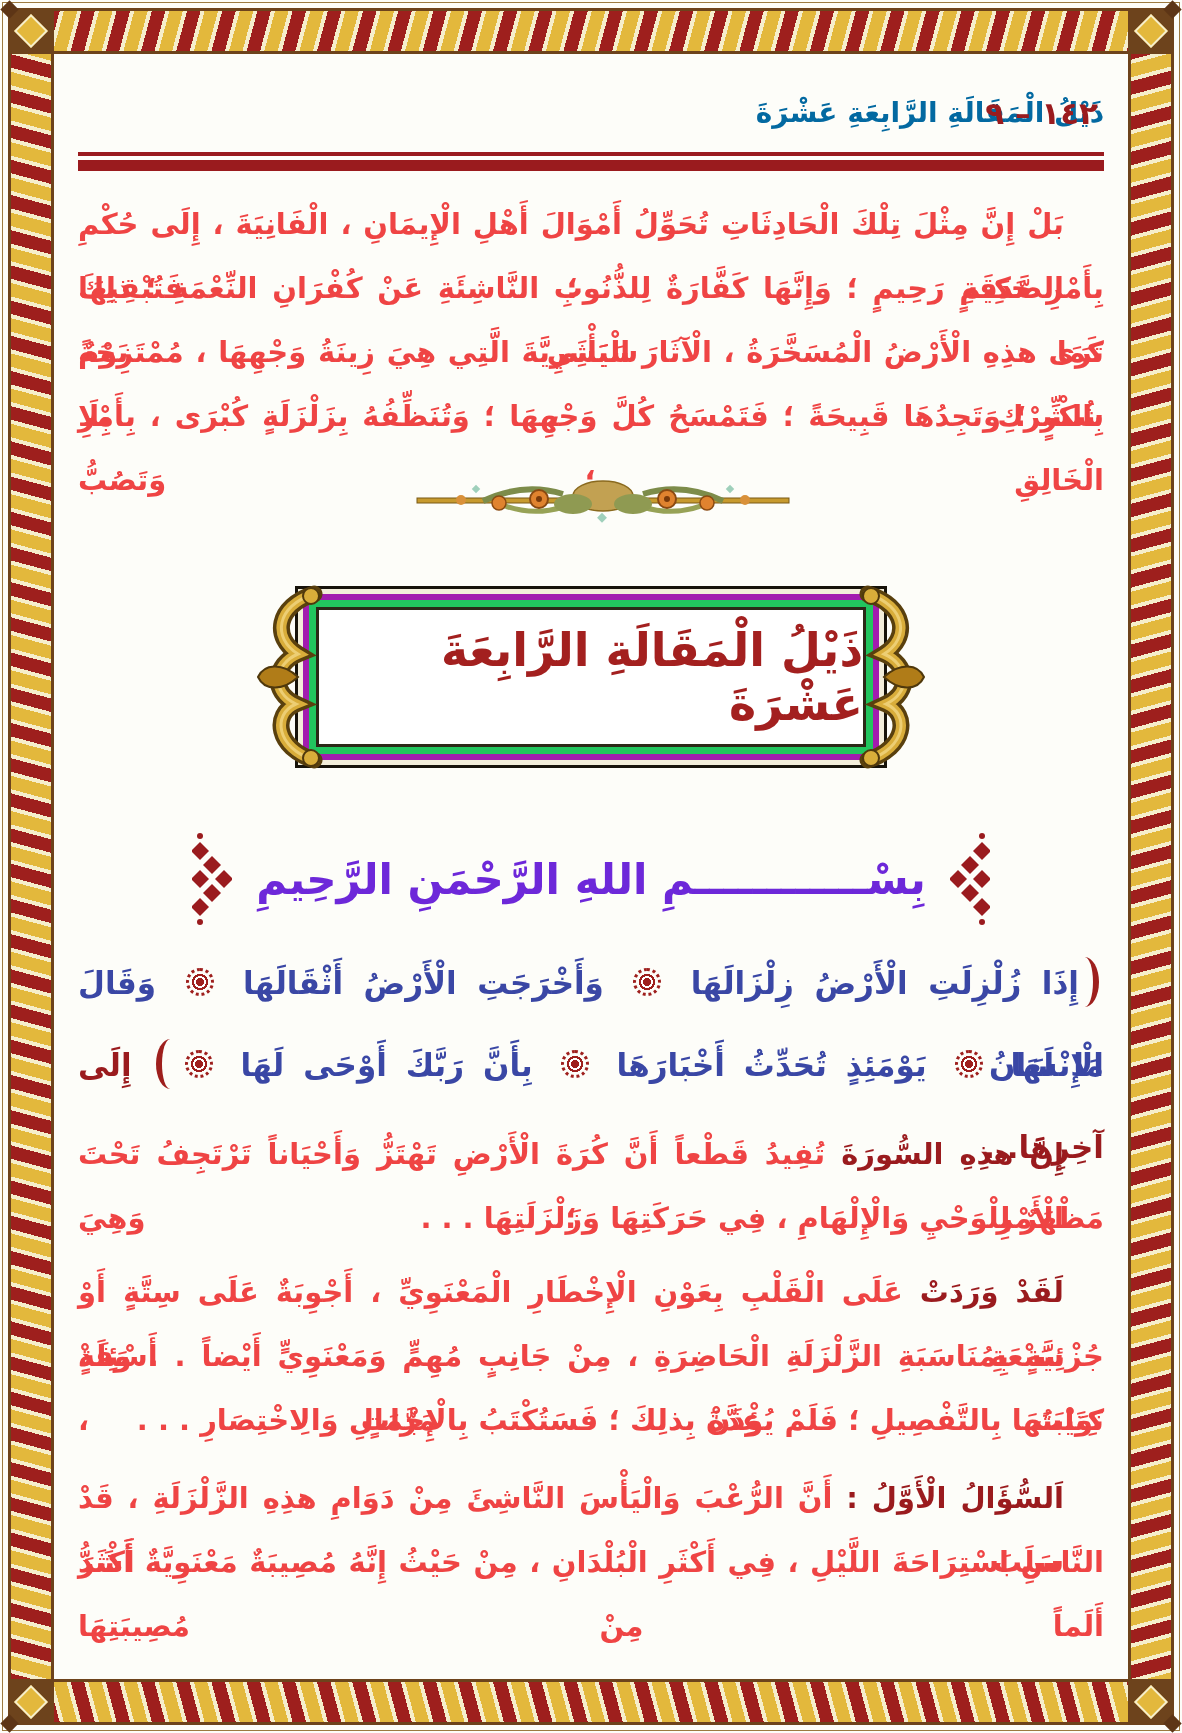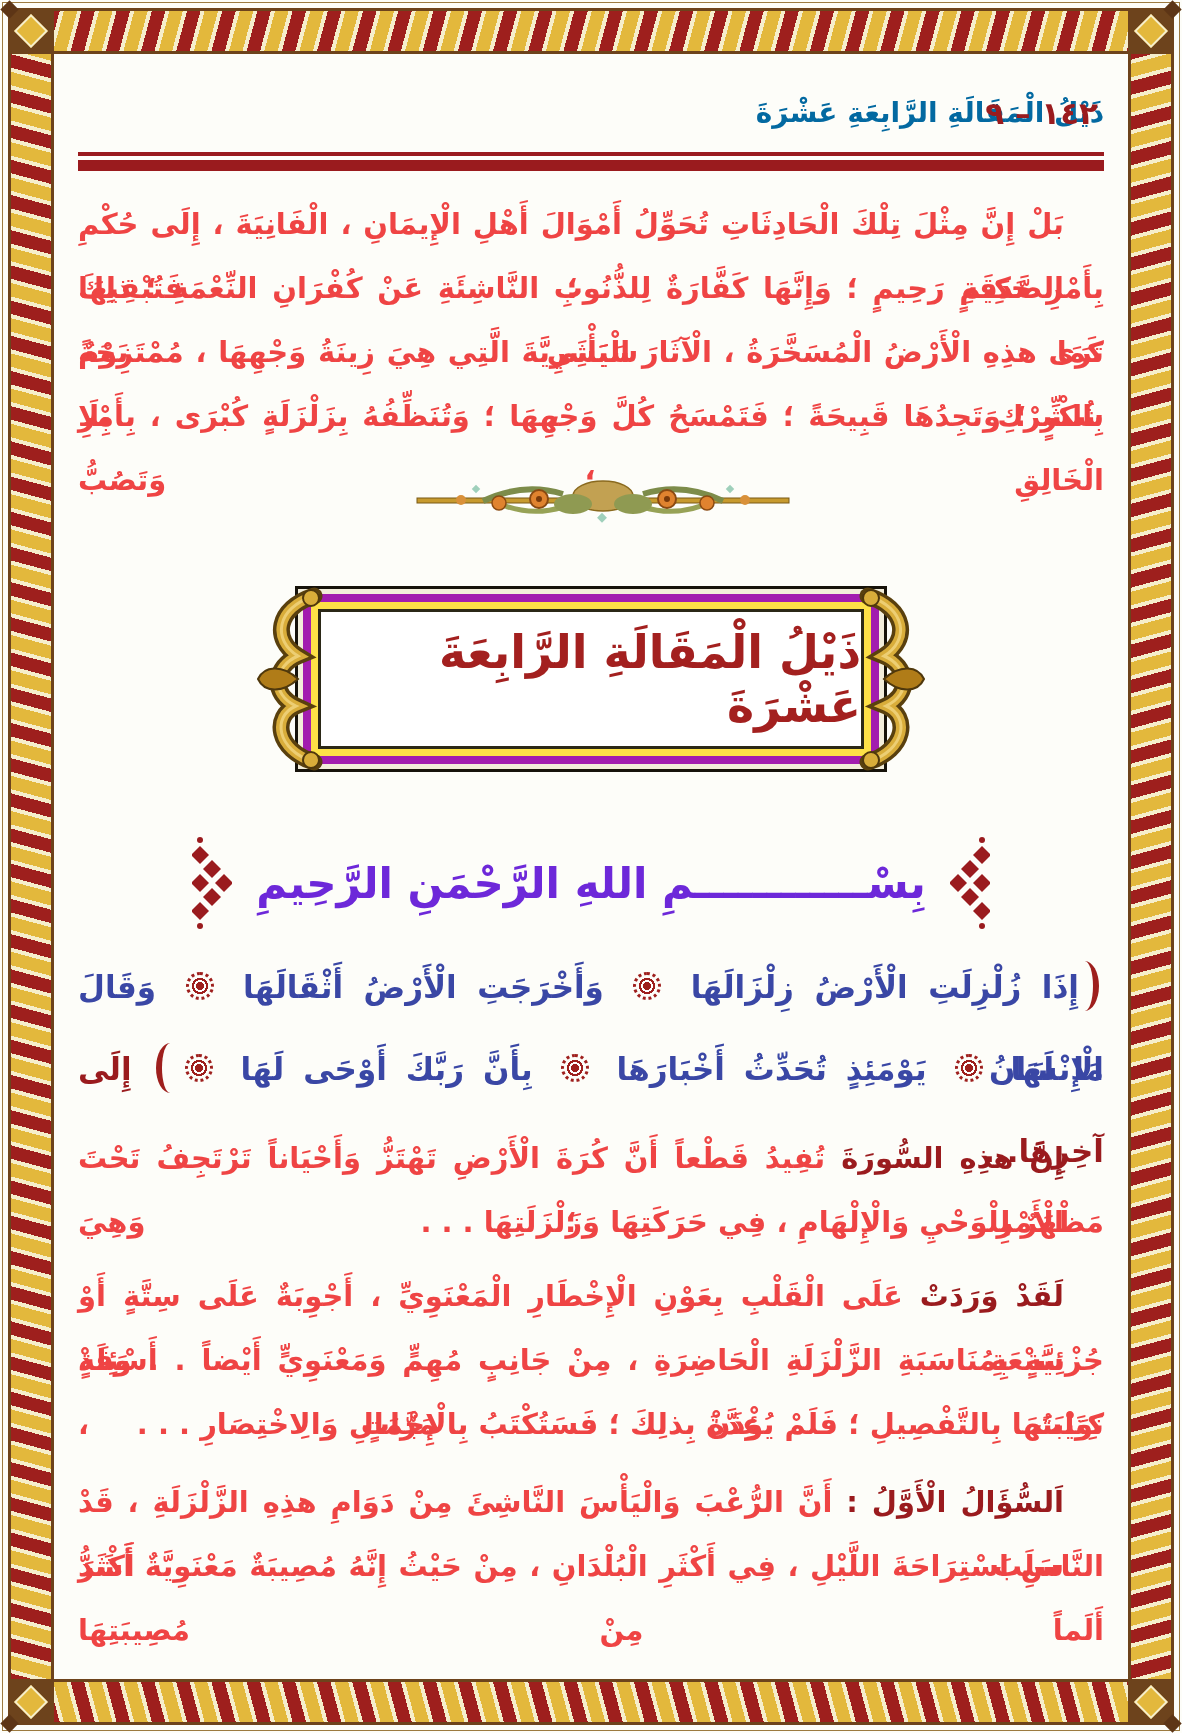--- a/index.html
+++ b/index.html
@@ -39,21 +39,21 @@
   .tline{text-align:justify;text-align-last:justify;line-height:64px;height:64px;white-space:normal;}
   .tline.end{text-align-last:right;}
   .tline.indent{padding-right:40px;box-sizing:border-box;}
   .seg-k{color:#ef4444}.seg-r{color:#9a1b1e}.seg-b{color:#3a47a5}
   .mt-intro{margin-top:21px;}
 
   .divider{margin:26px auto 0;width:380px;height:54px;transform:translateX(12px);}
 
   .cbox{width:592px;margin:58px auto 0;position:relative;}
   .cbox-o{border:3px solid #17130b;background:#f2edda;padding:5px;}
-  .cbox-m{border:8px solid #a21caf;padding:7px;background:#fde047;}
+  .cbox-m{border:6px solid #a21caf;padding:7px;background:#22c55e;}
   .cbox-i{border:3px solid #2b2817;background:#fff;height:134px;display:flex;align-items:center;justify-content:center;}
   .cbox-title{font-size:46px;color:#a3201f;letter-spacing:1px;}
   .orn{position:absolute;top:50%;width:74px;height:186px;z-index:5;}
   .orn-l{left:-41px;transform:translateY(-50%);}
   .orn-r{right:-41px;transform:translateY(-50%) scaleX(-1);}
 
   .bism{margin-top:52px;height:118px;display:flex;align-items:center;justify-content:center;gap:24px;}
   .bism-text{font-size:42px;color:#6d28d9;}
   .bism-br{width:40px;height:92px;flex:0 0 auto;}
   .bism-br.mirror{transform:scaleX(-1);}

